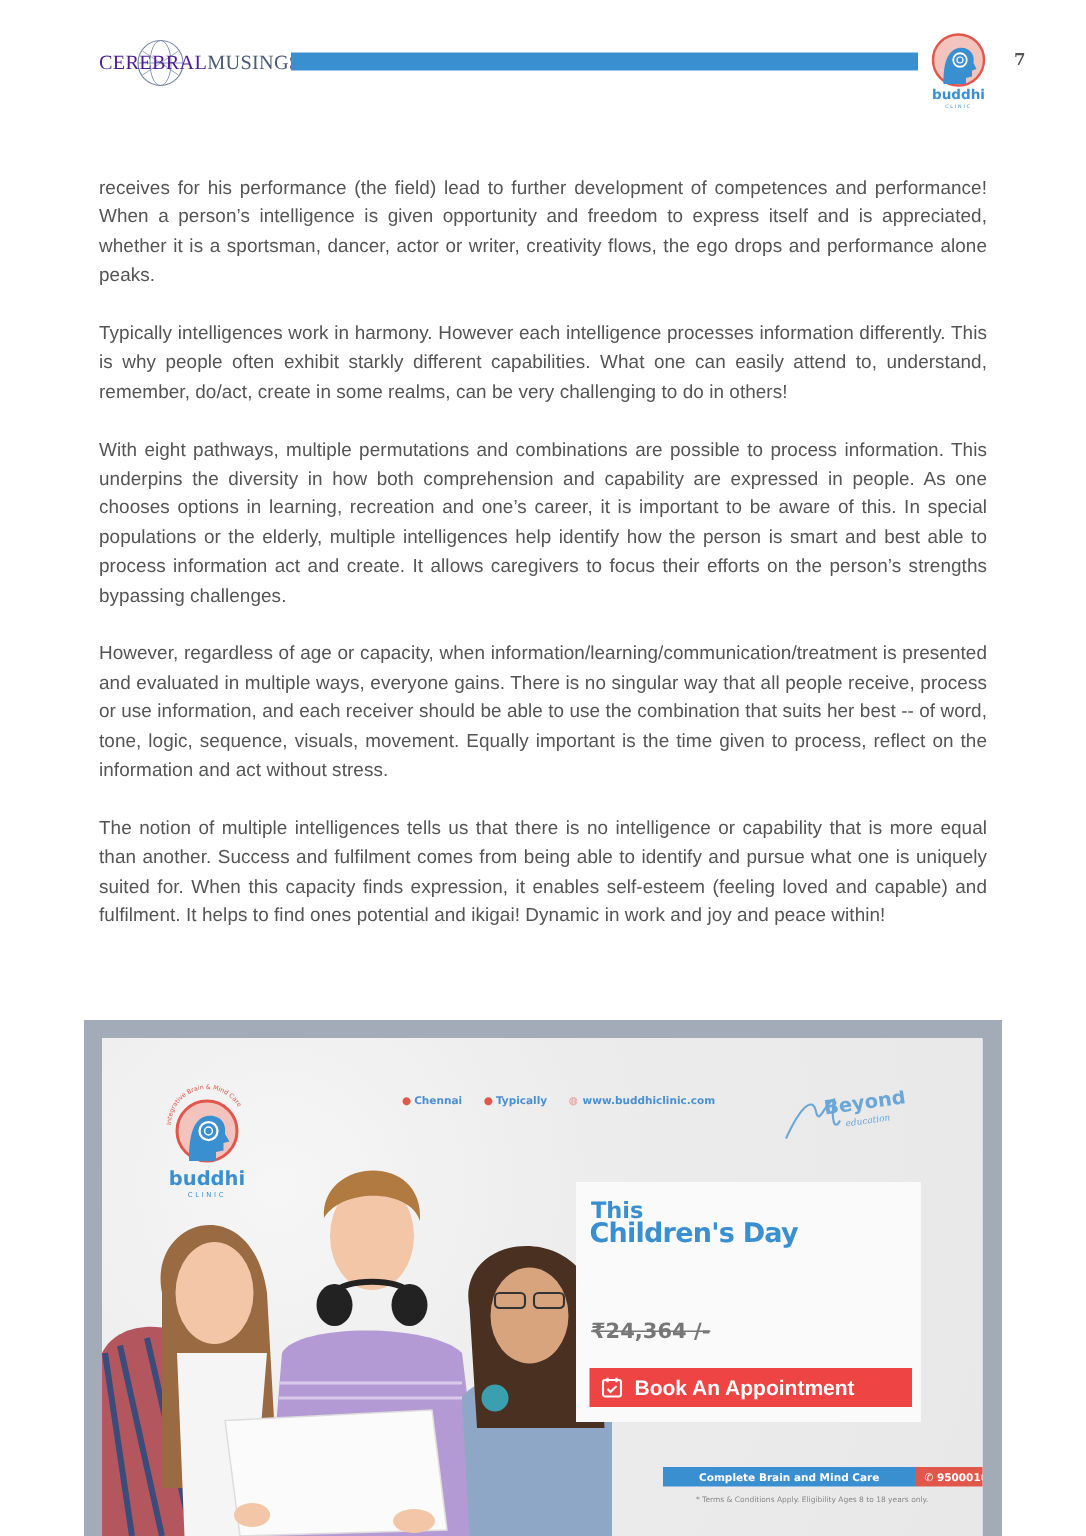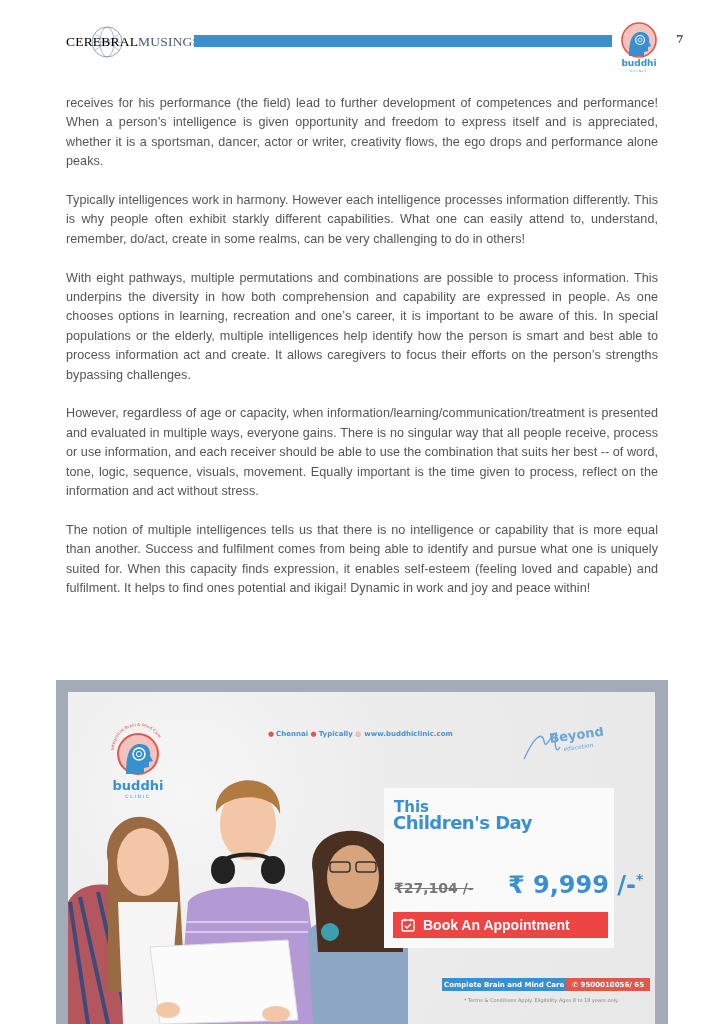--- a/index.html
+++ b/index.html
@@ -3,56 +3,56 @@
 <meta charset="utf-8">
 <style>
   html, body { margin:0; padding:0; }
   body { width:724px; height:1024px; background:#ffffff; position:relative; overflow:hidden;
          font-family:"DejaVu Sans", sans-serif; color:#5a5a5a; }
   .header { position:absolute; left:0; top:0; width:724px; height:90px; }
   .brand { position:absolute; left:66px; top:25px; width:125px; height:34px; }
   .brand-globe { position:absolute; left:24px; top:0; width:34px; height:34px; }
   .brand-text { position:absolute; left:0; top:9px; font-family:"Liberation Serif", serif; font-size:13.5px;
                 letter-spacing:0.2px; white-space:nowrap; }
-  .brand-text .c1 { color:#000000; }
+  .brand-text .c1 { color:#4c1d95; }
   .brand-text .c2 { color:#4a5a78; }
   .header-bar { position:absolute; left:194px; top:35px; width:418px; height:12px; background:#3a8fd1; }
   .clinic-logo { position:absolute; left:619px; top:22px; width:40px; height:52px; }
   .page-number { position:absolute; left:676px; top:33px; font-family:"DejaVu Serif", serif; font-weight:bold;
                  font-size:11px; color:#555; }
 
-  .body-text { position:absolute; left:66px; top:94px; width:592px; font-size:12.6px; line-height:19.4px;
+  .body-text { position:absolute; left:66px; top:116px; width:592px; font-size:12.6px; line-height:19.4px;
                text-align:justify; color:#555; font-family:"Liberation Sans", sans-serif; letter-spacing:0.05px; }
   .body-text p { margin:0 0 19.4px 0; }
 
   .ad-frame { position:absolute; left:56px; top:680px; width:612px; height:344px; background:#a3abb8; }
   .ad { position:absolute; left:12px; top:12px; width:587px; height:332px; background:#eeeeee;
         background-image: radial-gradient(circle at 20% 30%, #f6f6f6 0, #ececec 40%, #e8e8e8 100%); overflow:hidden; }
 
   .ad-logo { position:absolute; left:40px; top:26px; width:60px; height:86px; }
   .ad-contacts { position:absolute; left:200px; top:38px; font-size:7px; font-weight:bold; color:#4a90d0; white-space:nowrap;
                  font-family:"DejaVu Sans", sans-serif; }
-  .ad-contacts span { margin-right:0; }
+  .ad-contacts span { margin-right:12px; }
   .ad-contacts .pin { color:#e2574c; margin-right:2px; }
   .ad-contacts .globe { color:#e8918a; margin-right:3px; }
   .beyond { position:absolute; left:452px; top:35px; width:100px; height:36px; }
 
   .promo-card { position:absolute; left:316px; top:96px; width:230px; height:160px; background:#fafafa; }
   .promo-this { position:absolute; left:10px; top:10px; font-size:15px; font-weight:bold; color:#3a8fd1; }
   .promo-title { position:absolute; left:9px; top:24px; font-size:18px; font-weight:bold; color:#3a8fd1; white-space:nowrap; letter-spacing:-0.5px;}
   .promo-sub { position:absolute; left:10px; top:58px; width:240px; font-size:11.5px; line-height:12px; font-weight:bold; color:#6a6a6a; }
   .price-old { position:absolute; left:10px; top:92px; font-size:14px; font-weight:bold; color:#777; text-decoration:line-through; white-space:nowrap; }
   .price-new { position:absolute; left:124px; top:83px; font-size:24px; font-weight:bold; color:#3a8fd1; white-space:nowrap; }
   .price-star { font-size:14px; vertical-align:top; }
   .book-btn { position:absolute; left:9px; top:124px; width:215px; height:26px; background:#ef4444; color:#fff;
               font-size:14px; font-weight:bold; display:flex; align-items:center; border:none; padding:0 0 0 8px; box-sizing:border-box; }
   .book-btn .cal { width:14px; height:14px; margin-right:8px; }
 
   .care-strip { position:absolute; left:374px; top:286px; height:13px; display:flex; font-size:7px; font-weight:bold; color:#fff; white-space:nowrap; }
-  .care-strip .care { background:#3a8fd1; padding:0 2px; display:flex; align-items:center; }
+  .care-strip .care { background:#3a8fd1; padding:0 24px; display:flex; align-items:center; }
   .care-strip .phone { background:#e2574c; padding:0 6px; display:flex; align-items:center; }
   .terms { position:absolute; left:396px; top:305px; font-size:5px; color:#888; white-space:nowrap; }
 
   .kids { position:absolute; left:0; top:60px; width:340px; height:272px; }
 </style>
 </head>
 <body>
 
 <div class="header">
   <div class="brand">
@@ -139,22 +139,21 @@
       <circle cx="262" cy="180" r="9" fill="#3aa0b0"></circle>
 
       <path d="M82 195 L220 188 L230 268 L92 272 Z" fill="#fbfbfb" stroke="#ddd" stroke-width="1"></path>
       <ellipse cx="100" cy="258" rx="12" ry="8" fill="#f2c6a6"></ellipse>
       <ellipse cx="208" cy="262" rx="14" ry="8" fill="#f2c6a6"></ellipse>
     </svg>
 
     <div class="promo-card">
       <div class="promo-this">This</div>
       <div class="promo-title">Children's Day</div>
-      <div class="price-old">₹27,104 /-</div>
-      <div class="price-new"><span>₹ 9,999 /-</span><span class="price-star">*</span></div>
+      <div class="price-old">₹24,364 /-</div>
       <button class="book-btn">
         <svg class="cal" viewBox="0 0 14 14">
           <rect x="1" y="2" width="12" height="11" rx="1.5" fill="none" stroke="#fff" stroke-width="1.4"></rect>
           <line x1="4" y1="0.5" x2="4" y2="3.5" stroke="#fff" stroke-width="1.4"></line>
           <line x1="10" y1="0.5" x2="10" y2="3.5" stroke="#fff" stroke-width="1.4"></line>
           <path d="M4 8 L6 10 L10 6" fill="none" stroke="#fff" stroke-width="1.4"></path>
         </svg>
         <span>Book An Appointment</span>
       </button>
     </div>

